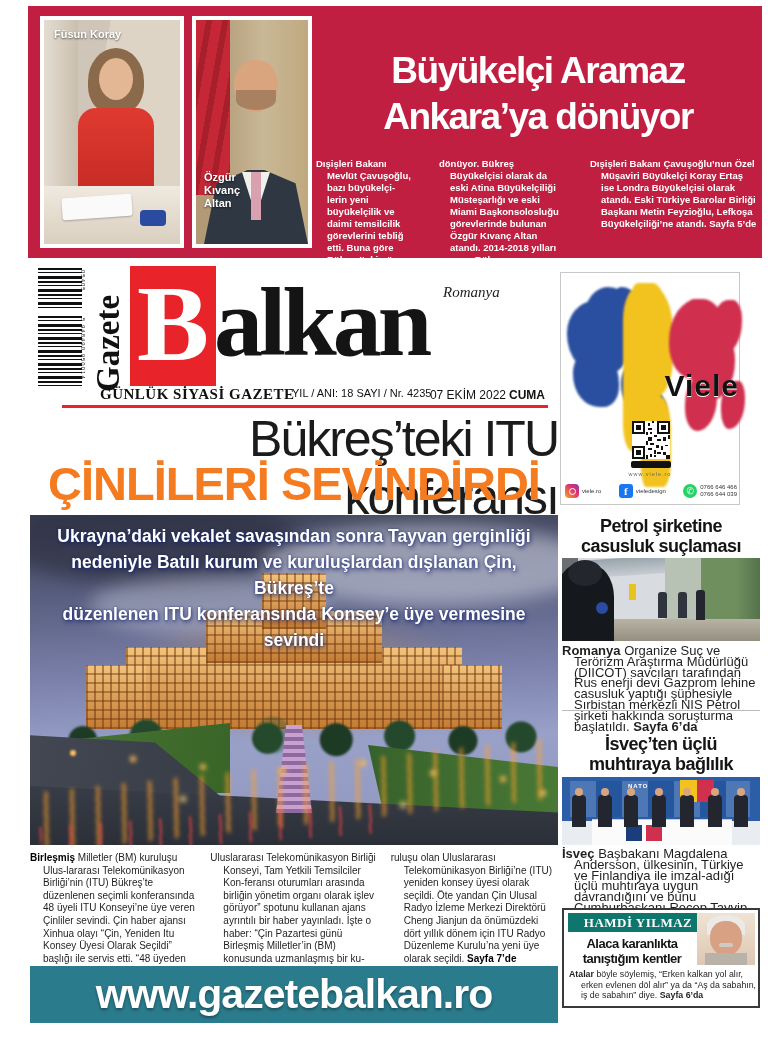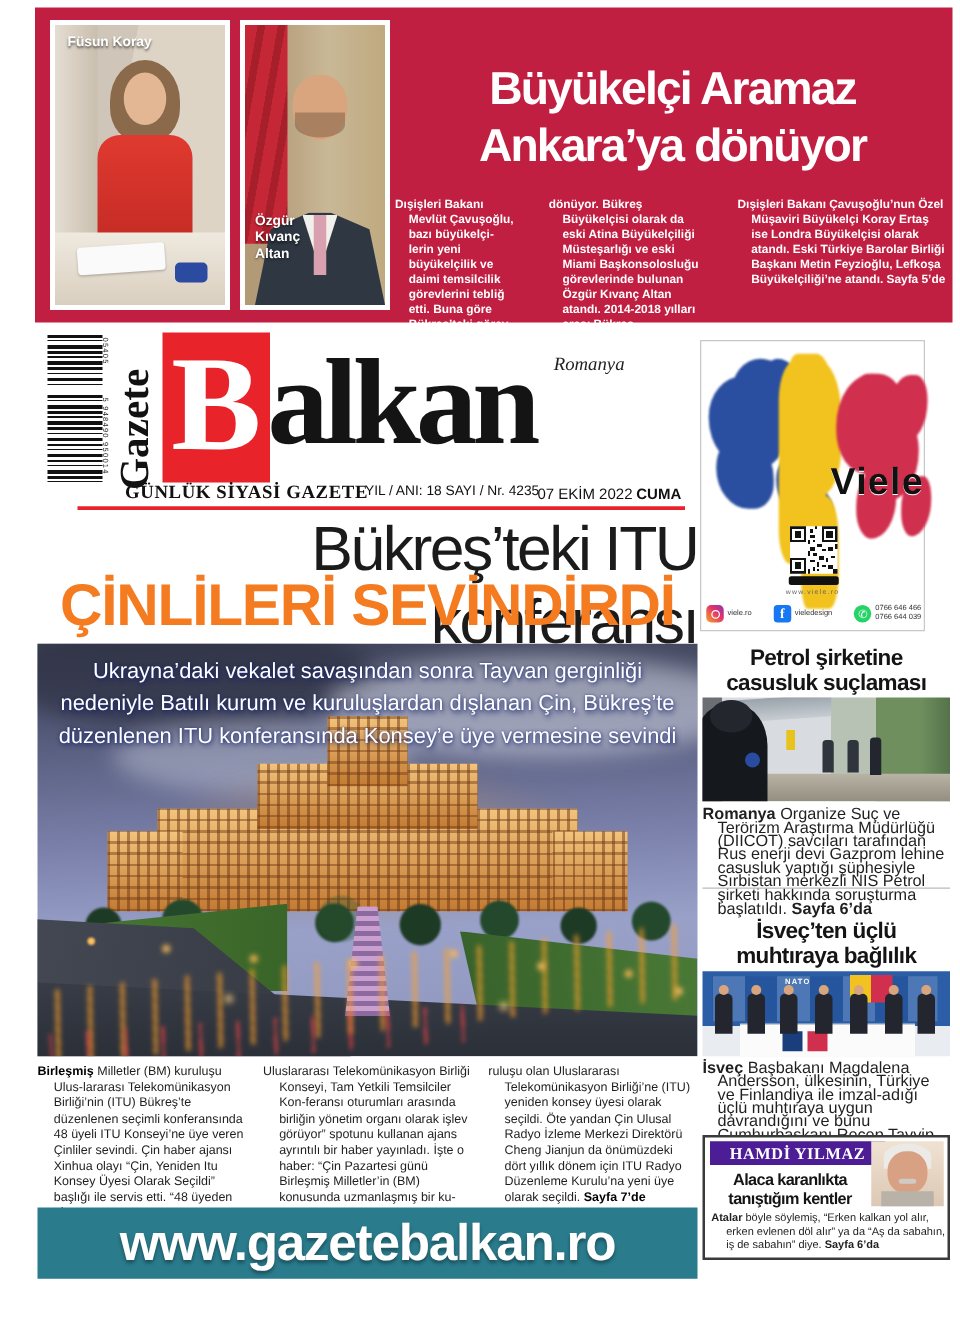--- a/index.html
+++ b/index.html
@@ -101,21 +101,21 @@
                  radial-gradient(circle at 82% 60%, #1d3a25 0 14px, transparent 15px),
                  radial-gradient(circle at 93% 52%, #24482c 0 15px, transparent 16px); }
   .lawn-l { position:absolute; left:0; top:208px; width:200px; height:70px; background:linear-gradient(100deg,#4a7a36,#396428); clip-path:polygon(0 30%,100% 0,100% 100%,0 100%); }
   .lawn-r { position:absolute; right:0; top:230px; width:190px; height:100px; background:linear-gradient(260deg,#4a7a36,#36602a); clip-path:polygon(0 0,100% 22%,100% 100%,12% 100%); }
   .road-bottom { position:absolute; left:0; bottom:0; width:528px; height:72px; background:linear-gradient(#3a3f49,#2b2f38); clip-path:polygon(0 18%,100% 55%,100% 100%,0 100%); }
   .road-left { position:absolute; left:-40px; top:218px; width:300px; height:120px; background:linear-gradient(100deg,#454a56,#33373f); clip-path:polygon(0 0,55% 8%,100% 100%,0 100%); }
   .stairs { position:absolute; left:246px; top:210px; width:36px; height:88px; background:repeating-linear-gradient(180deg,#caa0d0 0 4px,#8c6aa0 4px 8px); clip-path:polygon(28% 0,72% 0,100% 100%,0 100%); }
   .trail-o { position:absolute; left:-10px; top:250px; width:560px; height:60px; background:repeating-linear-gradient(95deg, rgba(255,160,40,.8) 0 3px, transparent 3px 26px); filter:blur(2px); transform:rotate(-6deg); }
   .trail-r { position:absolute; left:10px; top:300px; width:340px; height:30px; background:repeating-linear-gradient(92deg, rgba(255,70,70,.75) 0 2px, transparent 2px 30px); filter:blur(1.5px); transform:rotate(-4deg); }
   .glow-dots { position:absolute; left:40px; top:235px; width:6px; height:6px; border-radius:50%; background:#ffc15e; box-shadow:60px 6px 4px #ffc15e, 130px 14px 4px #ffb84e, 210px 18px 4px #ffc15e, 290px 10px 4px #ffb84e, 360px 20px 4px #ffc15e, 430px 26px 4px #ffb84e, 470px 40px 4px #ffc15e, 110px 46px 5px #ffd27e, 330px 52px 5px #ffd27e; filter:blur(1px); }
-  .deck { position:absolute; left:0; top:8px; width:100%; text-align:center; color:#fff; font-weight:normal; font-size:17.5px; line-height:26px; text-shadow:1px 2px 4px rgba(20,35,110,.85), 0 0 2px rgba(20,35,110,.6); }
+  .deck { position:absolute; left:0; top:8px; width:100%; text-align:center; color:#fff; font-weight:bold; font-size:17.5px; line-height:26px; text-shadow:1px 2px 4px rgba(20,35,110,.85), 0 0 2px rgba(20,35,110,.6); }
 
   
   .body-cols { left:30px; top:852px; width:528px; display:flex; gap:13px; }
   .body-col { flex:1; font-size:10px; line-height:12.6px; color:#1f1f1f; padding-left:13px; text-indent:-13px; }
   .body-col b { color:#000; }
 
   
   .footer-banner { left:30px; top:966px; width:528px; height:57px; background:#2a7b8c; display:flex; align-items:center; justify-content:center; }
   .footer-url { color:#fff; font-size:41px; font-weight:800; letter-spacing:-1px; text-shadow:0 2px 3px rgba(0,0,0,.35); }
 
@@ -141,21 +141,21 @@
   .p2-logo { position:absolute; left:64px; bottom:4px; width:16px; height:16px; background:#1a3d7c; }
   .p2-logo2 { position:absolute; left:84px; bottom:4px; width:16px; height:16px; background:#d02f4e; }
   .p2-person { position:absolute; top:18px; width:14px; height:32px; background:#23262e; border-radius:4px 4px 0 0; }
   .p2-person::before { content:""; position:absolute; left:3px; top:-7px; width:8px; height:8px; border-radius:50%; background:#d9a57e; }
   .sb-text { left:562px; width:198px; font-size:13px; line-height:10.8px; color:#1f1f1f; padding-left:12px; text-indent:-12px; }
   .sb-x1 { top:646px; } .sb-x2 { top:849px; }
   .sb-divider { left:562px; top:710px; width:198px; height:1px; background:#bbb; }
 
   
   .col-box { left:562px; top:908px; width:198px; height:100px; background:#fff; border:2px solid #3a3a3a; }
-  .col-banner { position:absolute; left:4px; top:3px; width:140px; height:19px; background:#4c1d95; color:#fff; font-family:"Liberation Serif", serif; font-weight:bold; font-size:13px; text-align:center; line-height:19px; letter-spacing:.5px; }
+  .col-banner { position:absolute; left:4px; top:3px; width:140px; height:19px; background:#0f766e; color:#fff; font-family:"Liberation Serif", serif; font-weight:bold; font-size:13px; text-align:center; line-height:19px; letter-spacing:.5px; }
   .col-photo { position:absolute; right:3px; top:3px; width:58px; height:52px; background:linear-gradient(#f0e2d2,#dcc8b4); overflow:hidden; }
   .cp-hair { position:absolute; left:10px; top:2px; width:38px; height:20px; background:#eceae6; border-radius:50% 50% 0 0; }
   .cp-face { position:absolute; left:13px; top:8px; width:32px; height:34px; background:#d9a184; border-radius:46%; }
   .cp-mus { position:absolute; left:22px; top:30px; width:14px; height:4px; background:#cfcbc4; border-radius:2px; }
   .cp-shirt { position:absolute; left:8px; top:40px; width:42px; height:14px; background:#b8b2a8; }
   .col-title { position:absolute; left:4px; top:26px; width:128px; text-align:center; font-weight:800; font-size:13px; line-height:15px; color:#141414; letter-spacing:-.5px; }
   .col-text { position:absolute; left:5px; top:59px; width:188px; font-size:8.8px; line-height:10.5px; color:#1f1f1f; padding-left:12px; text-indent:-12px; }
 </style>
 </head>
 <body>

